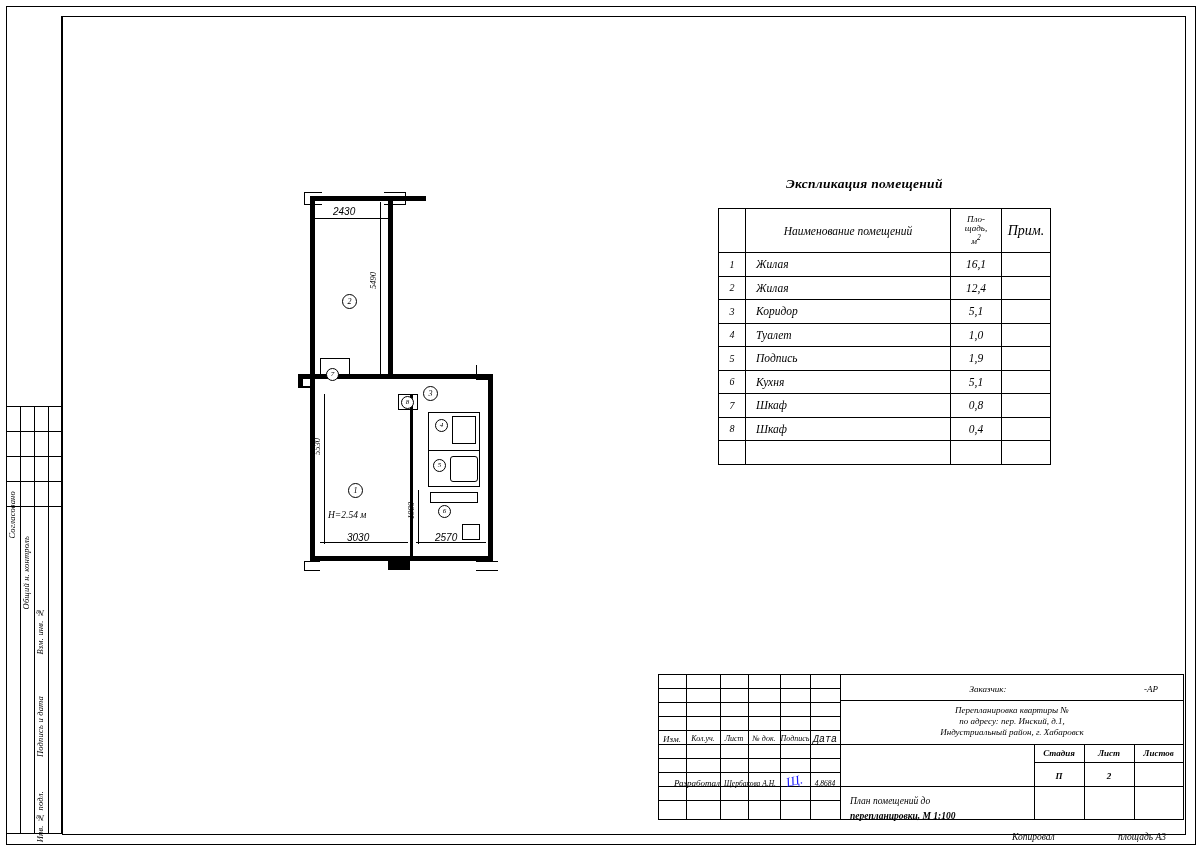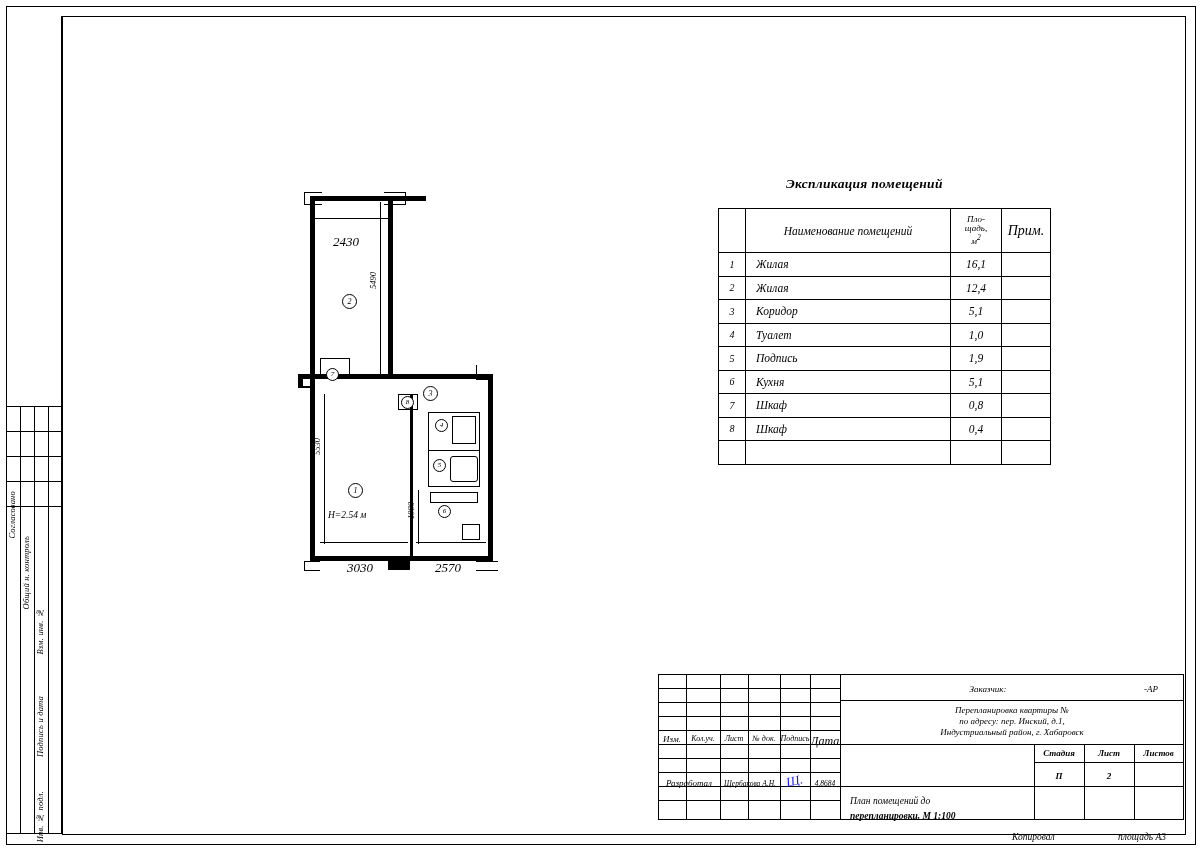--- a/index.html
+++ b/index.html
@@ -47,21 +47,21 @@
   .sup{font-size:7.5px;vertical-align:super;}
   .total td{font-weight:bold;}
   .total .c-name{text-align:center;padding-left:0 !important;}
   .empty-row td{height:12px;}
 
   
   .plan{position:absolute;left:280px;top:180px;width:250px;height:400px;}
   .plan .w{position:absolute;background:#000;}
   .plan .thin{position:absolute;background:#000;}
   .lbl{position:absolute;font-family:"Liberation Serif", serif;font-style:italic;font-size:9px;}
-  .dimtxt{position:absolute;font-family:Liberation Serif, serif;font-style:italic;font-size:13px;margin-top:28px;}
+  .dimtxt{position:absolute;font-family:Liberation Sans, sans-serif;font-style:italic;font-size:10px;}
   .dimv{position:absolute;font-family:"Liberation Serif", serif;font-style:italic;font-size:8.5px;
         writing-mode:vertical-rl;transform:rotate(180deg);}
   .rnum{
     position:absolute;width:13px;height:13px;border:1px solid #000;border-radius:50%;
     font-family:"Liberation Serif", serif;font-style:italic;font-size:8px;
     line-height:13px;text-align:center;background:#fff;
   }
   .rnum.sm{width:11px;height:11px;line-height:11px;font-size:7px;}
 
   
@@ -282,23 +282,23 @@
     <div class="ln v" style="left:376px;top:70px;height:75px;"></div>
     <div class="ln v" style="left:426px;top:70px;height:75px;"></div>
     <div class="ln v" style="left:476px;top:70px;height:75px;"></div>
     <div class="ln v" style="left:525px;"></div>
 
     <div class="st-txt c" style="left:0;top:60px;width:28px;">Изм.</div>
     <div class="st-txt c" style="left:28px;top:60px;width:34px;font-size:8px;">Кол.уч.</div>
     <div class="st-txt c" style="left:62px;top:60px;width:28px;font-size:8px;">Лист</div>
     <div class="st-txt c" style="left:90px;top:60px;width:32px;font-size:8px;">№ док.</div>
     <div class="st-txt c" style="left:122px;top:60px;width:30px;font-size:8px;">Подпись</div>
-    <div class="st-txt c" style="left:152px;top:60px;width:30px;font-size:12px;">Дата</div>
-
-    <div class="st-txt c" style="left:0;top:104px;width:62px;">Разработал</div>
+    <div class="st-txt c" style="left:152px;top:60px;width:30px;font-size:10px;font-family:Liberation Mono, monospace;">Дата</div>
+
+    <div class="st-txt c" style="left:0;top:104px;width:62px;text-align:right;">Разработал</div>
     <div class="st-txt c" style="left:62px;top:105px;width:60px;font-size:7.5px;text-align:center;">Щербакова А.Н.</div>
     <div class="sig" style="left:128px;top:99px;">Щ.</div>
     <div class="st-txt c" style="left:152px;top:105px;width:30px;font-size:7.5px;">4.8684</div>
 
     <div class="st-txt c" style="left:250px;top:10px;width:160px;">Заказчик:</div>
     <div class="st-txt" style="left:486px;top:10px;">-АР</div>
 
     <div class="st-txt c" style="left:182px;top:31px;width:344px;">Перепланировка квартиры №</div>
     <div class="st-txt c" style="left:182px;top:42px;width:344px;">по адресу: пер. Инский, д.1,</div>
     <div class="st-txt c" style="left:182px;top:53px;width:344px;">Индустриальный район, г. Хабаровск</div>

